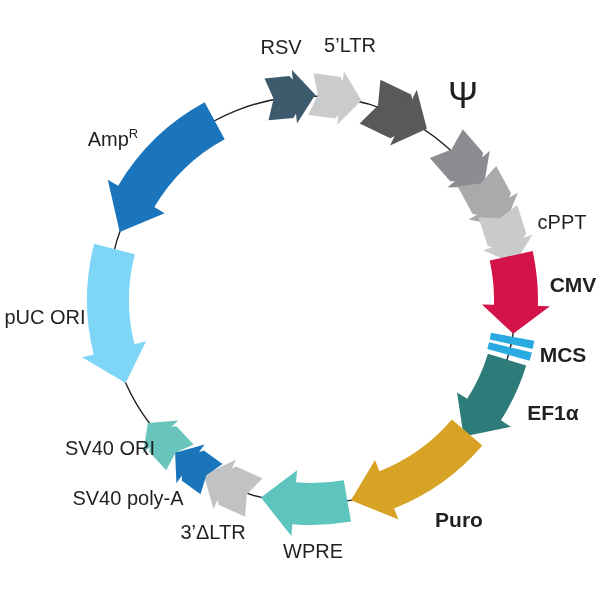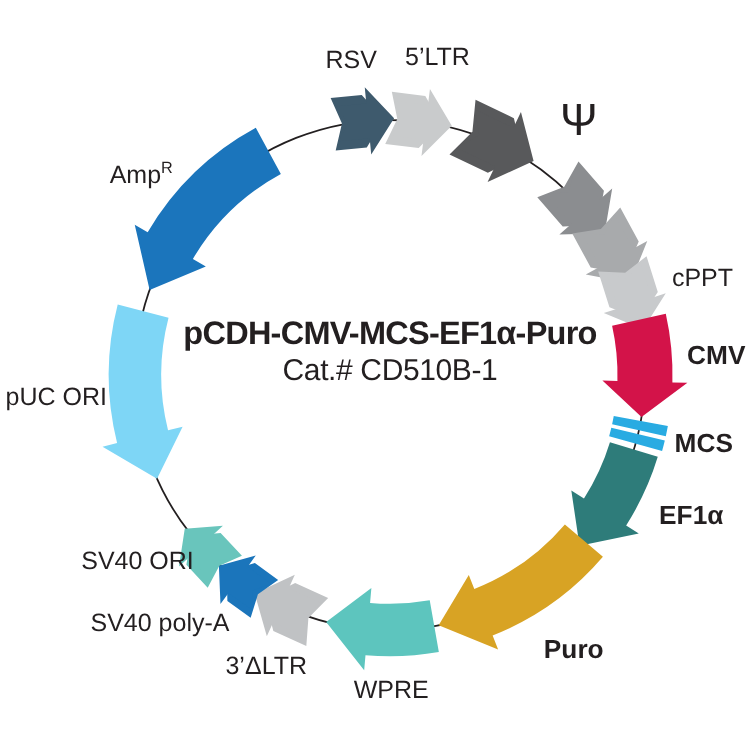--- a/index.html
+++ b/index.html
@@ -73,17 +73,13 @@
       <g transform="translate(162.8,439.1) rotate(227)">
         <path d="M-25,-18.72 L0,-18.72 L14.25,0 L0,18.72 L-25,18.72 L-18.5875,0 Z" fill="#69C5BC"></path>
         <path d="M-22,-13 L3,-13 L3,-24 L22,0 L3,24 L3,13 L-22,13 L-13.45,0 Z" fill="#69C5BC"></path>
       </g>
       <text x="110" y="455.2" text-anchor="middle" font-size="20" fill="#231F20" font-weight="normal">SV40 ORI</text>
       <path d="M94.17,243.66 A225,225 0 0 0 93.68,354.43 L82.04,357.34 L125.64,382.97 L146.08,341.37 L134.44,344.27 A183,183 0 0 1 134.83,254.18 Z" fill="#7ED6F6"></path>
       <text x="45" y="324.2" text-anchor="middle" font-size="20" fill="#231F20" font-weight="normal">pUC ORI</text>
       <path d="M204.64,102.27 A225,225 0 0 0 118.13,185.80 L107.79,179.71 L119.70,231.90 L164.66,213.21 L154.32,207.12 A183,183 0 0 1 224.68,139.18 Z" fill="#1B75BC"></path>
       <text x="113" y="146.2" text-anchor="middle" font-size="20" fill="#231F20" font-weight="normal"><tspan>Amp</tspan><tspan dy="-8" font-size="13">R</tspan></text>
     </svg>
-  <div class="center-title">
-    <div class="t1">pCDH-CMV-MCS-EF1α-Puro</div>
-    <div class="t2">Cat.# CD510B-1</div>
-  </div>
 </div>
 
 </body></html>

